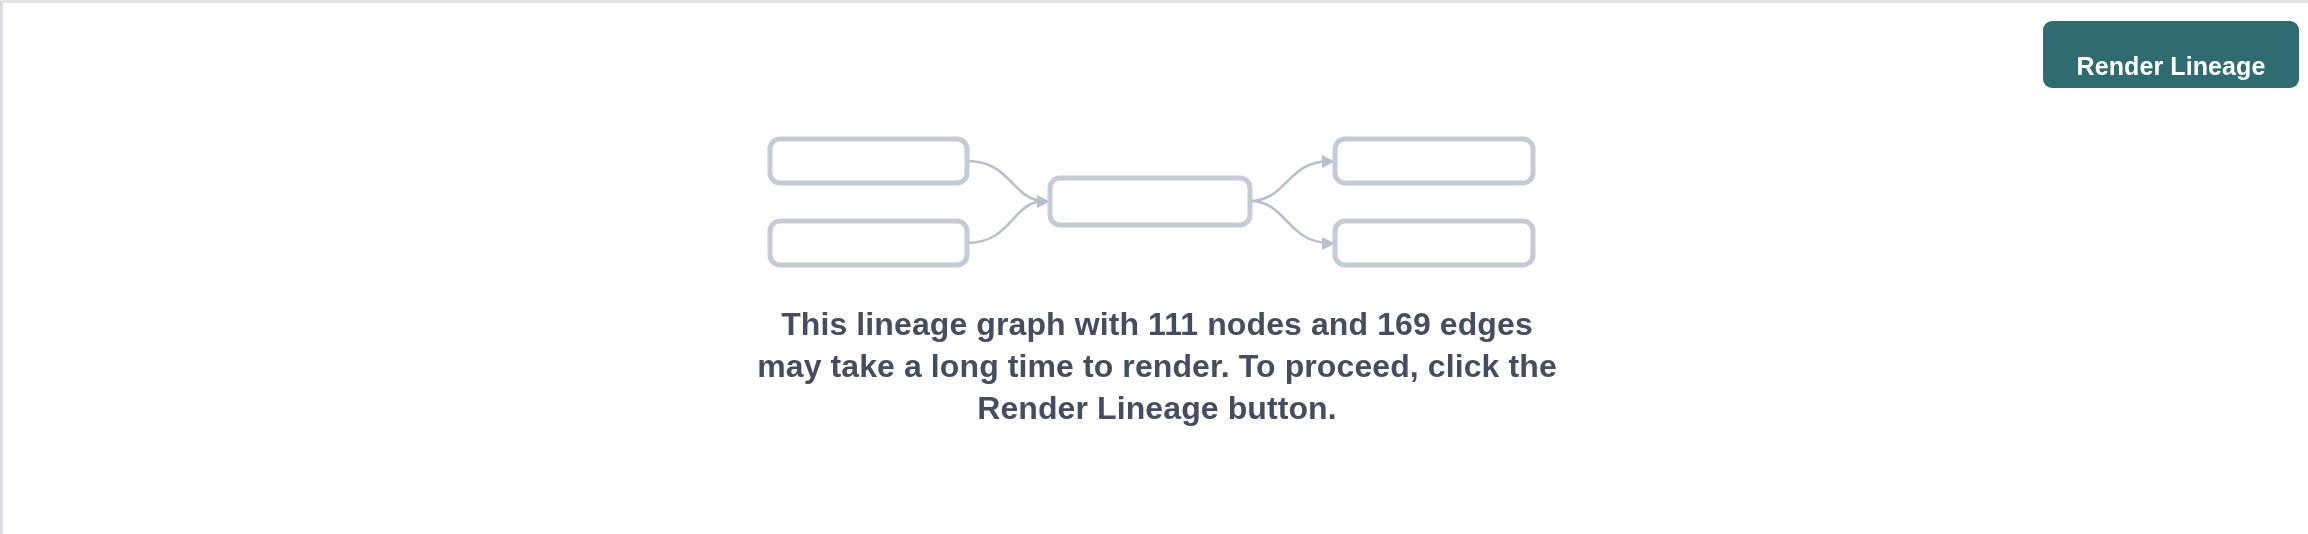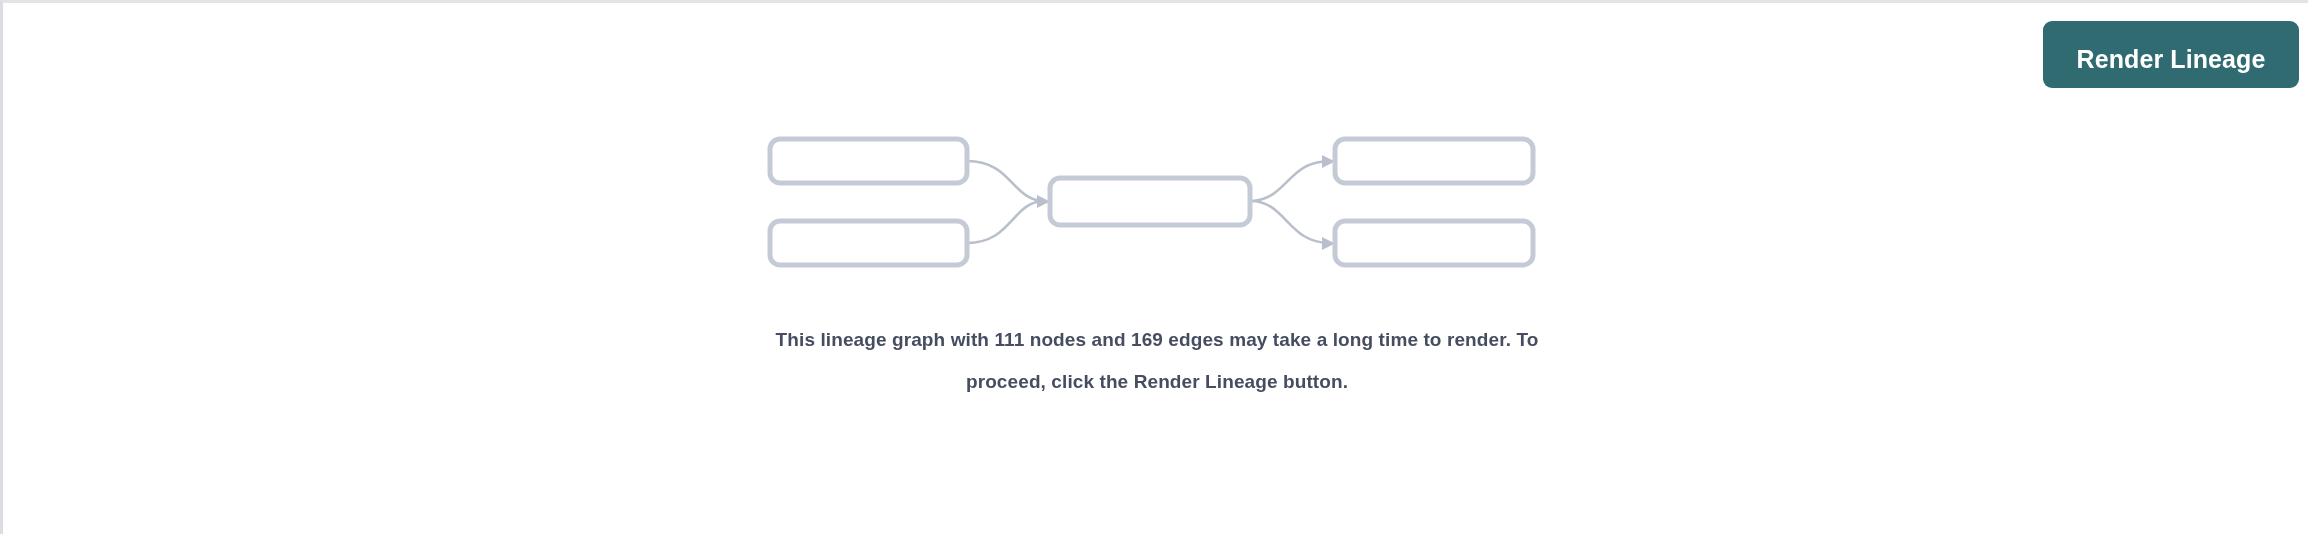--- a/index.html
+++ b/index.html
@@ -32,21 +32,21 @@
     background: #2f6b70;
     color: #ffffff;
     border: none;
     border-radius: 9px;
     font-family: "Liberation Sans", sans-serif;
     font-size: 25px;
     font-weight: bold;
     letter-spacing: 0.1px;
     line-height: 67px;
     text-align: center;
-    padding: 5px;
+    padding: 12px;
     cursor: pointer;
     white-space: nowrap;
   }
 
   
   .empty-state {
     position: absolute;
     left: 0;
     top: 0;
     width: 2308px;
@@ -73,25 +73,25 @@
     fill: none;
     stroke: #b9c0cc;
     stroke-width: 2.6;
   }
   .graph-arrowhead {
     fill: #b9c0cc;
   }
 
   
   .empty-message {
-    margin-top: 38px;
+    margin-top: 22px;
     width: 800px;
     text-align: center;
     font-family: "Liberation Sans", sans-serif;
-    font-size: 19px;
+    font-size: 32px;
     font-weight: bold;
     line-height: 42px;
     color: #464d60;
     letter-spacing: 0.1px;
   }
 </style>
 </head>
 <body>
 
 <div class="screen">

